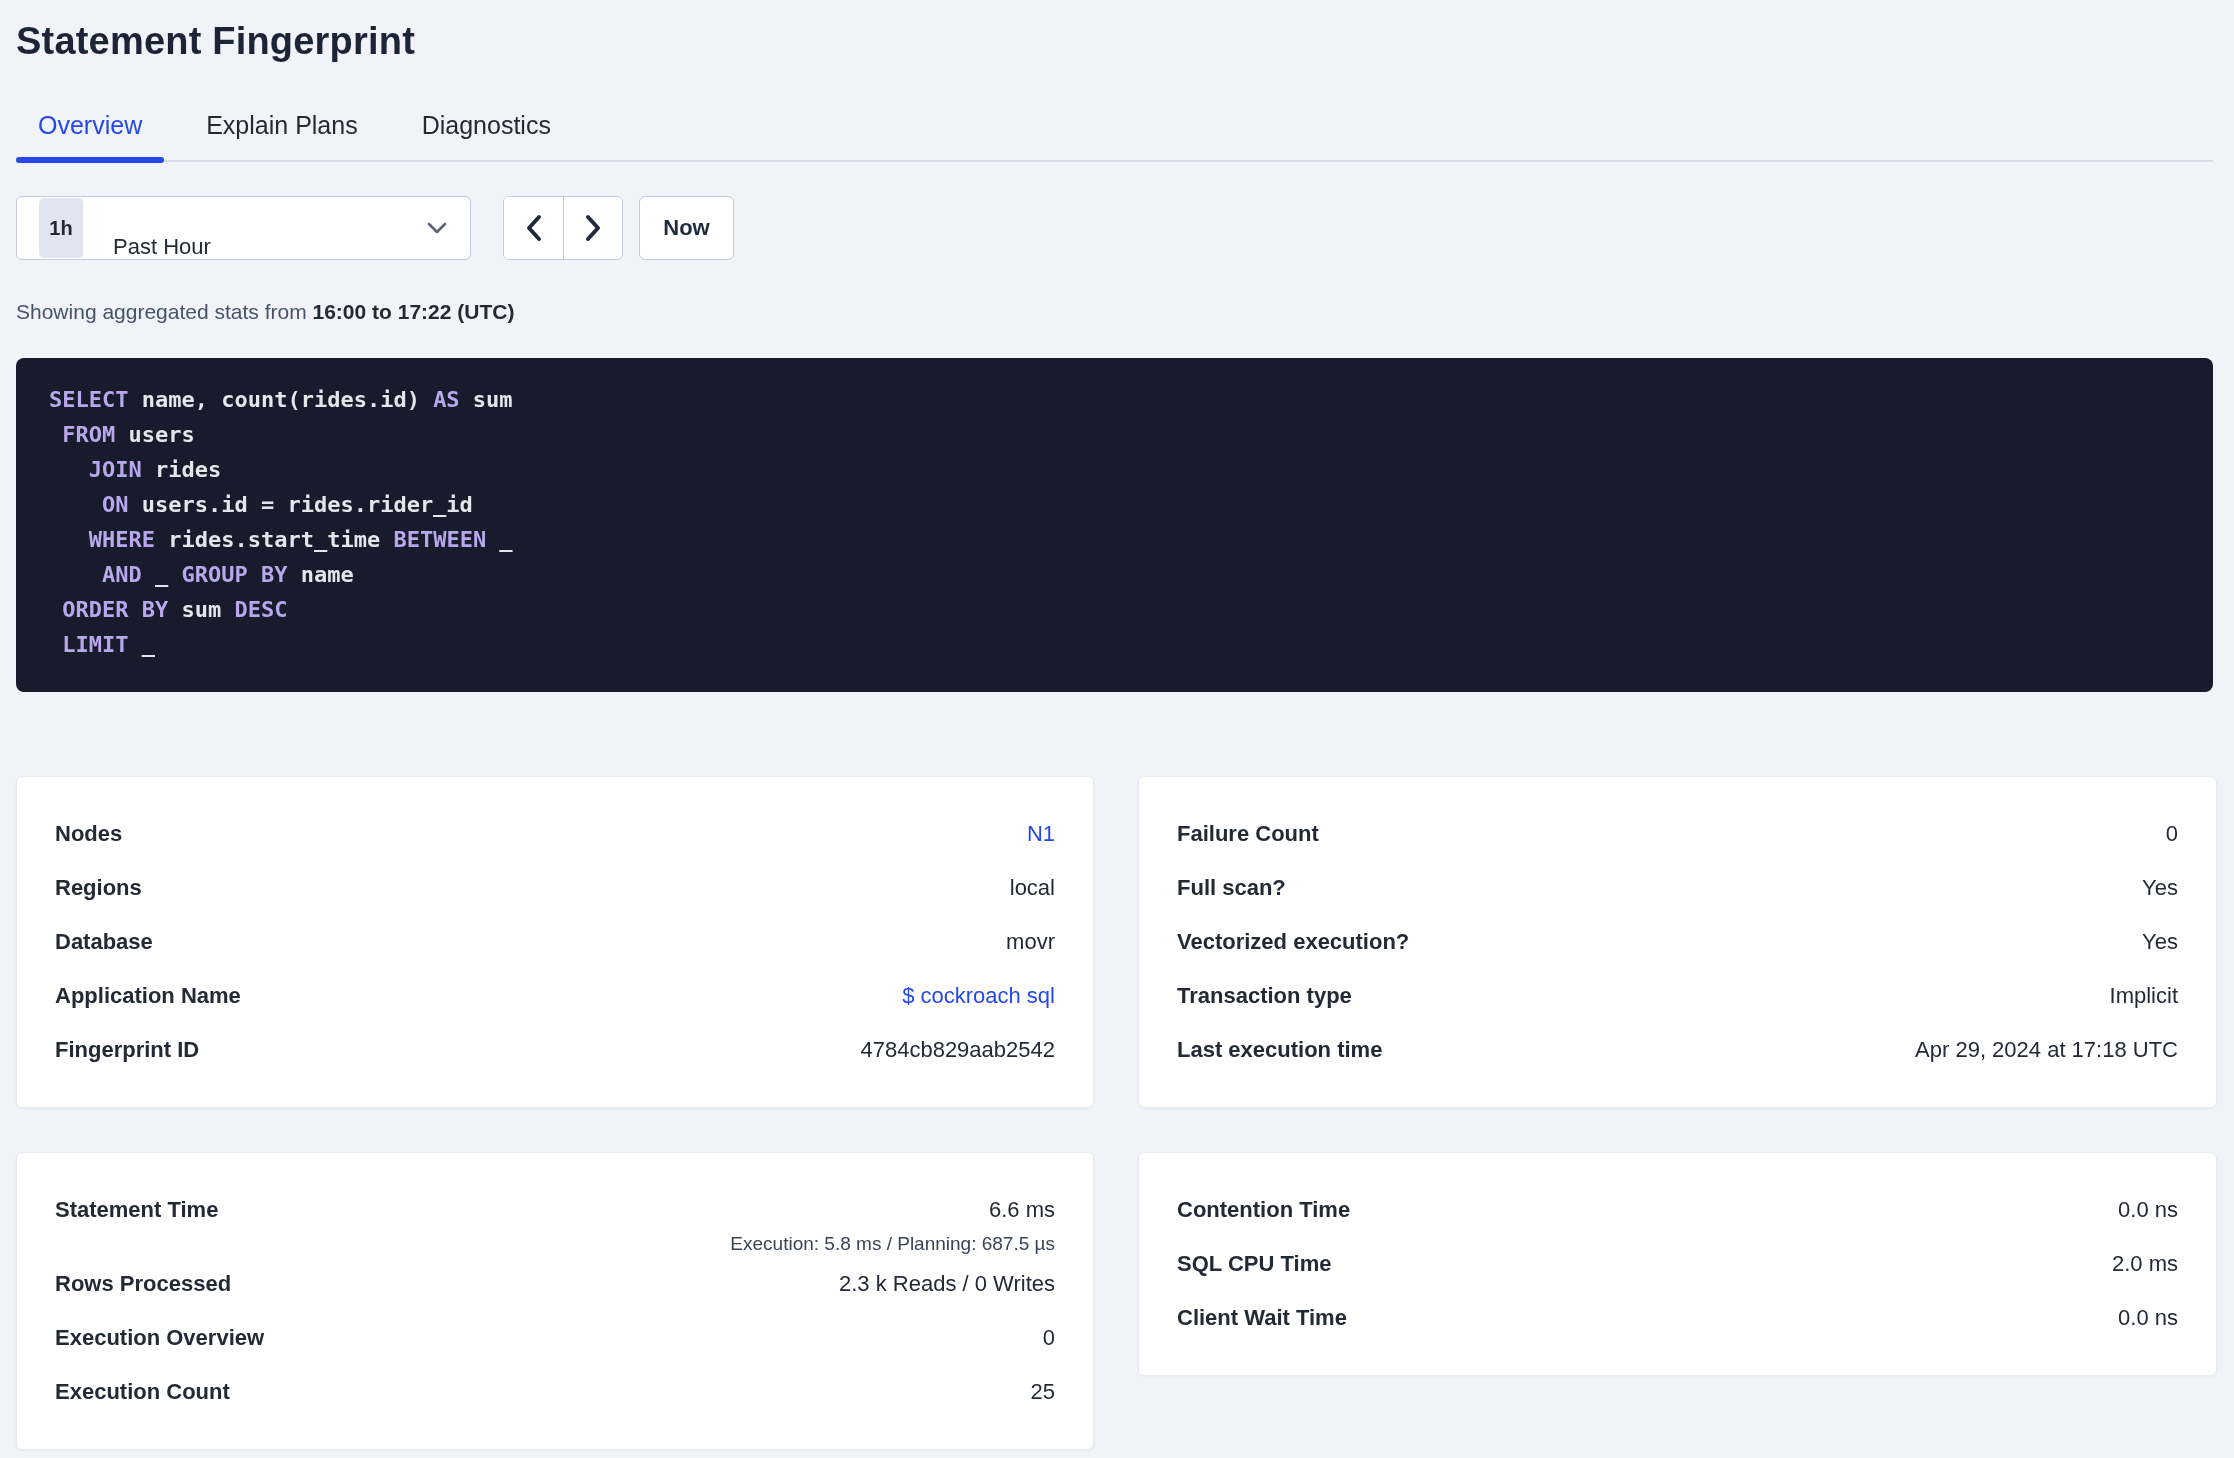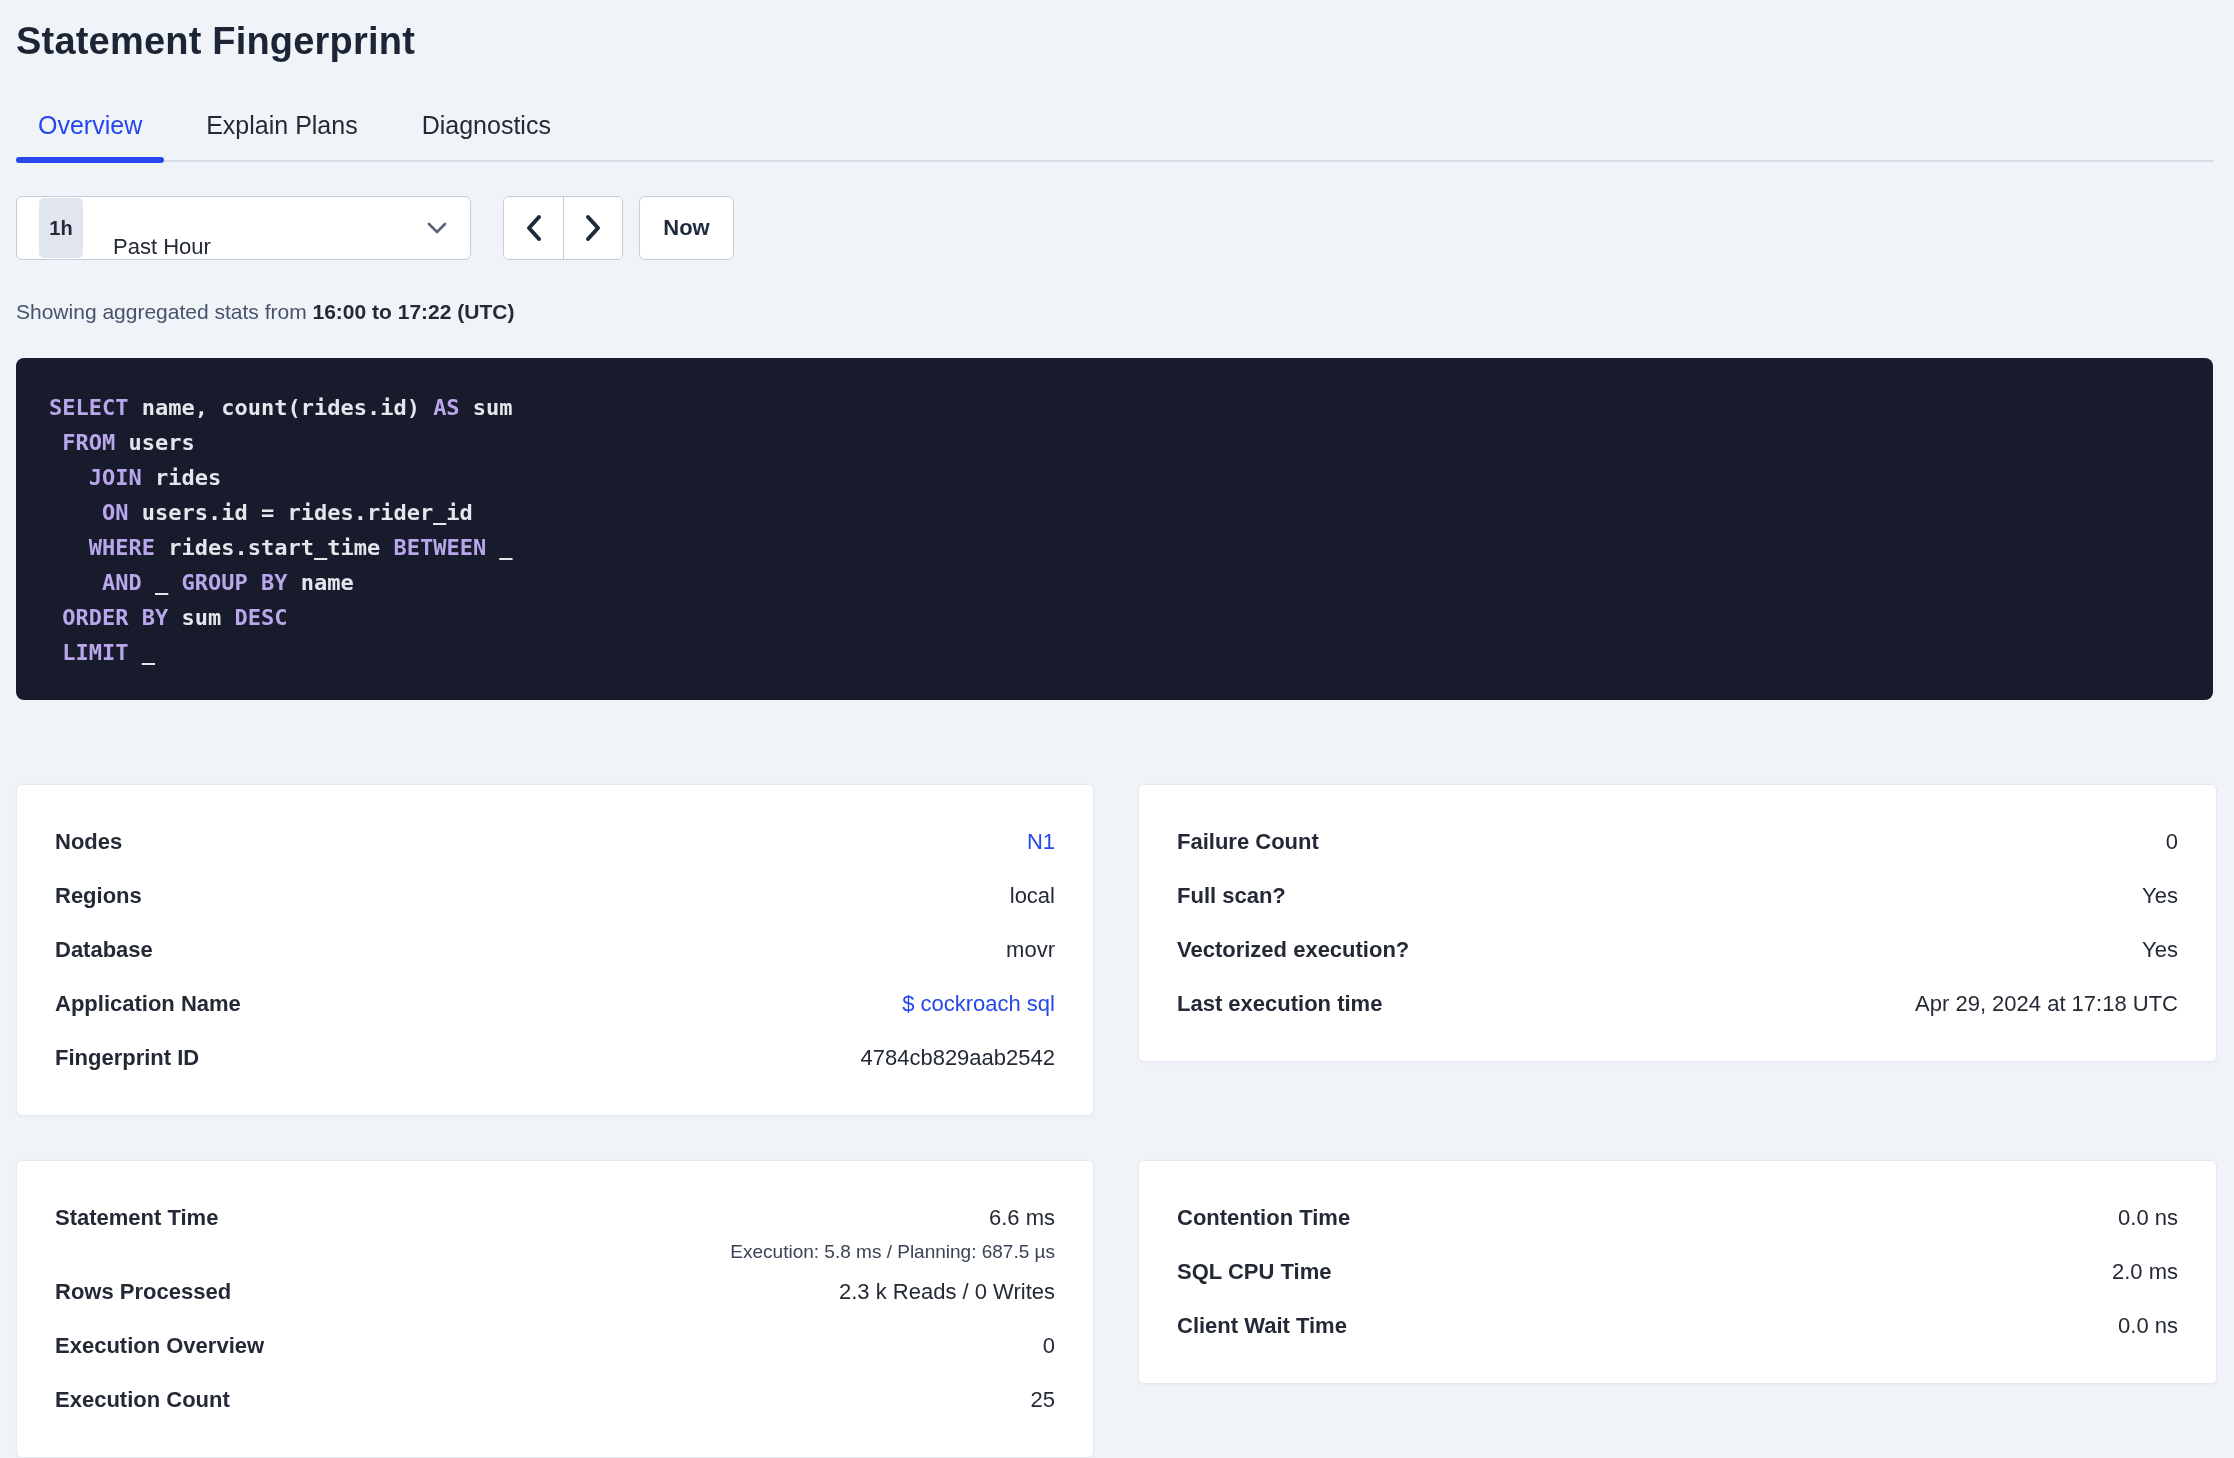--- a/index.html
+++ b/index.html
@@ -61,21 +61,21 @@
   }
   svg.chev { display:block; }
 
   
   .stats-line { margin-top:40px; font-size:21px; color:#46536B; }
   .stats-line b { color:#242A35; font-weight:700; }
 
   
   .sql-box {
     margin-top:34px; background:#171B2C; border-radius:8px;
-    padding:32px 33px 30px 33px;
+    padding:24px 33px 30px 33px;
   }
   .sql-code {
     font-family:"DejaVu Sans Mono", monospace;
     font-size:22px; font-weight:700; line-height:35px;
     color:#E4E6EC; white-space:pre;
   }
   .sql-code .kw { color:#B8A7EB; }
 
   
   .cards-grid {
@@ -191,20 +191,26 @@
             <div class="row-value">Yes</div>
           </div>
         </div>
         <div class="card-row">
           <div class="row-label">Vectorized execution?</div>
           <div class="row-value-wrap">
             <div class="row-value">Yes</div>
           </div>
         </div>
         <div class="card-row">
+          <div class="row-label">Transaction type</div>
+          <div class="row-value-wrap">
+            <div class="row-value">Implicit</div>
+          </div>
+        </div>
+        <div class="card-row">
           <div class="row-label">Last execution time</div>
           <div class="row-value-wrap">
             <div class="row-value">Apr 29, 2024 at 17:18 UTC</div>
           </div>
         </div>
       </div>
     <div class="card">
         <div class="card-row">
           <div class="row-label">Statement Time</div>
           <div class="row-value-wrap">

